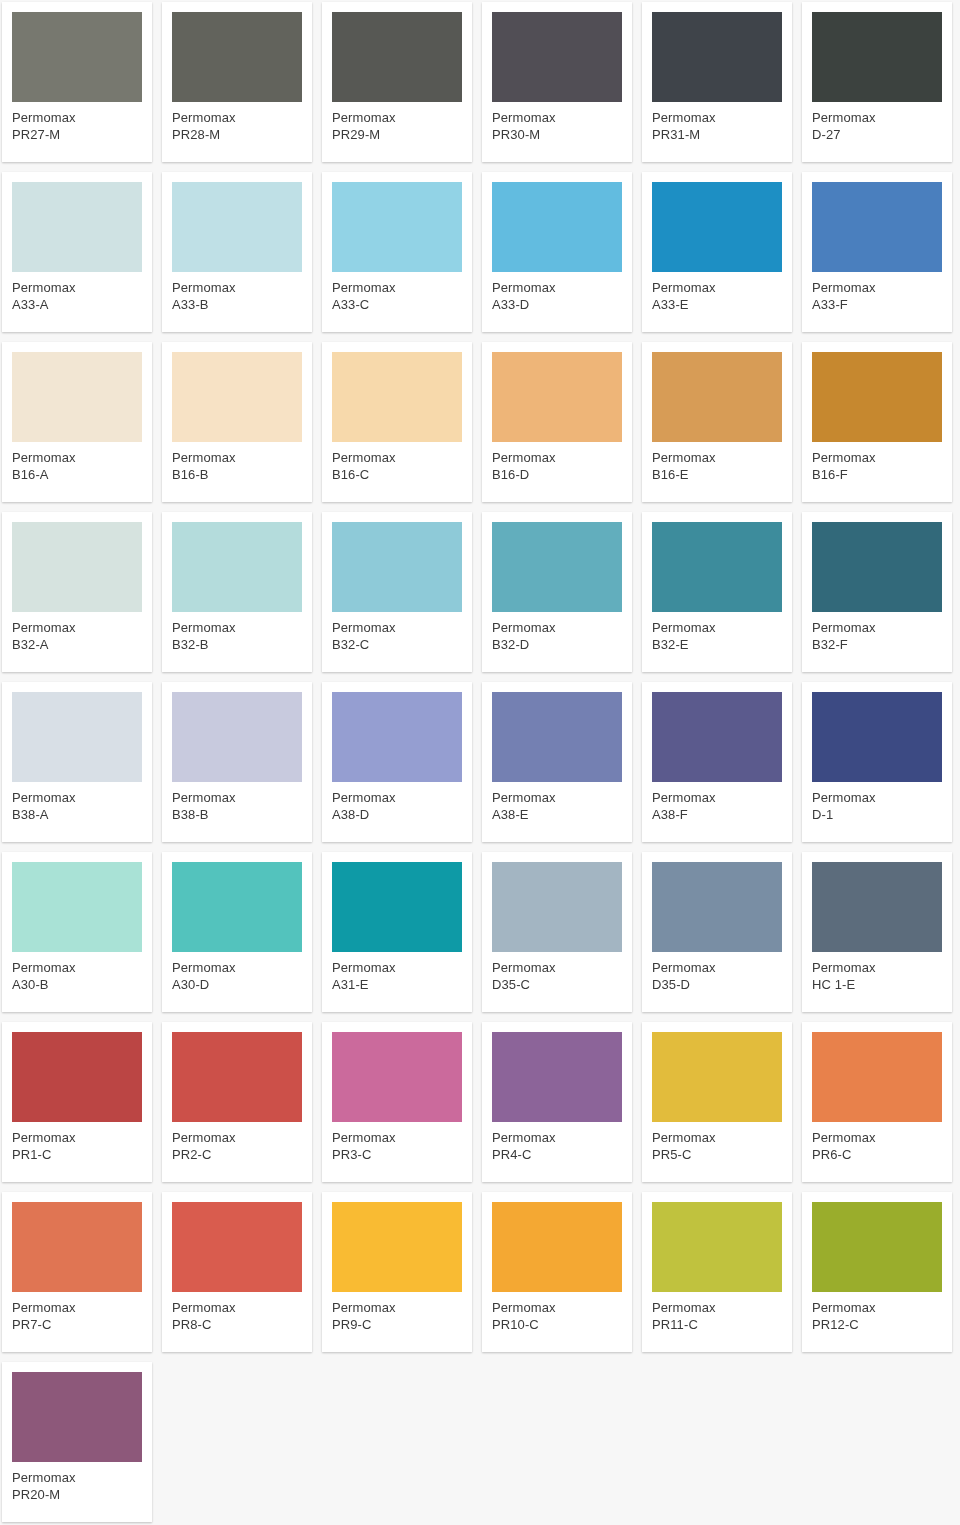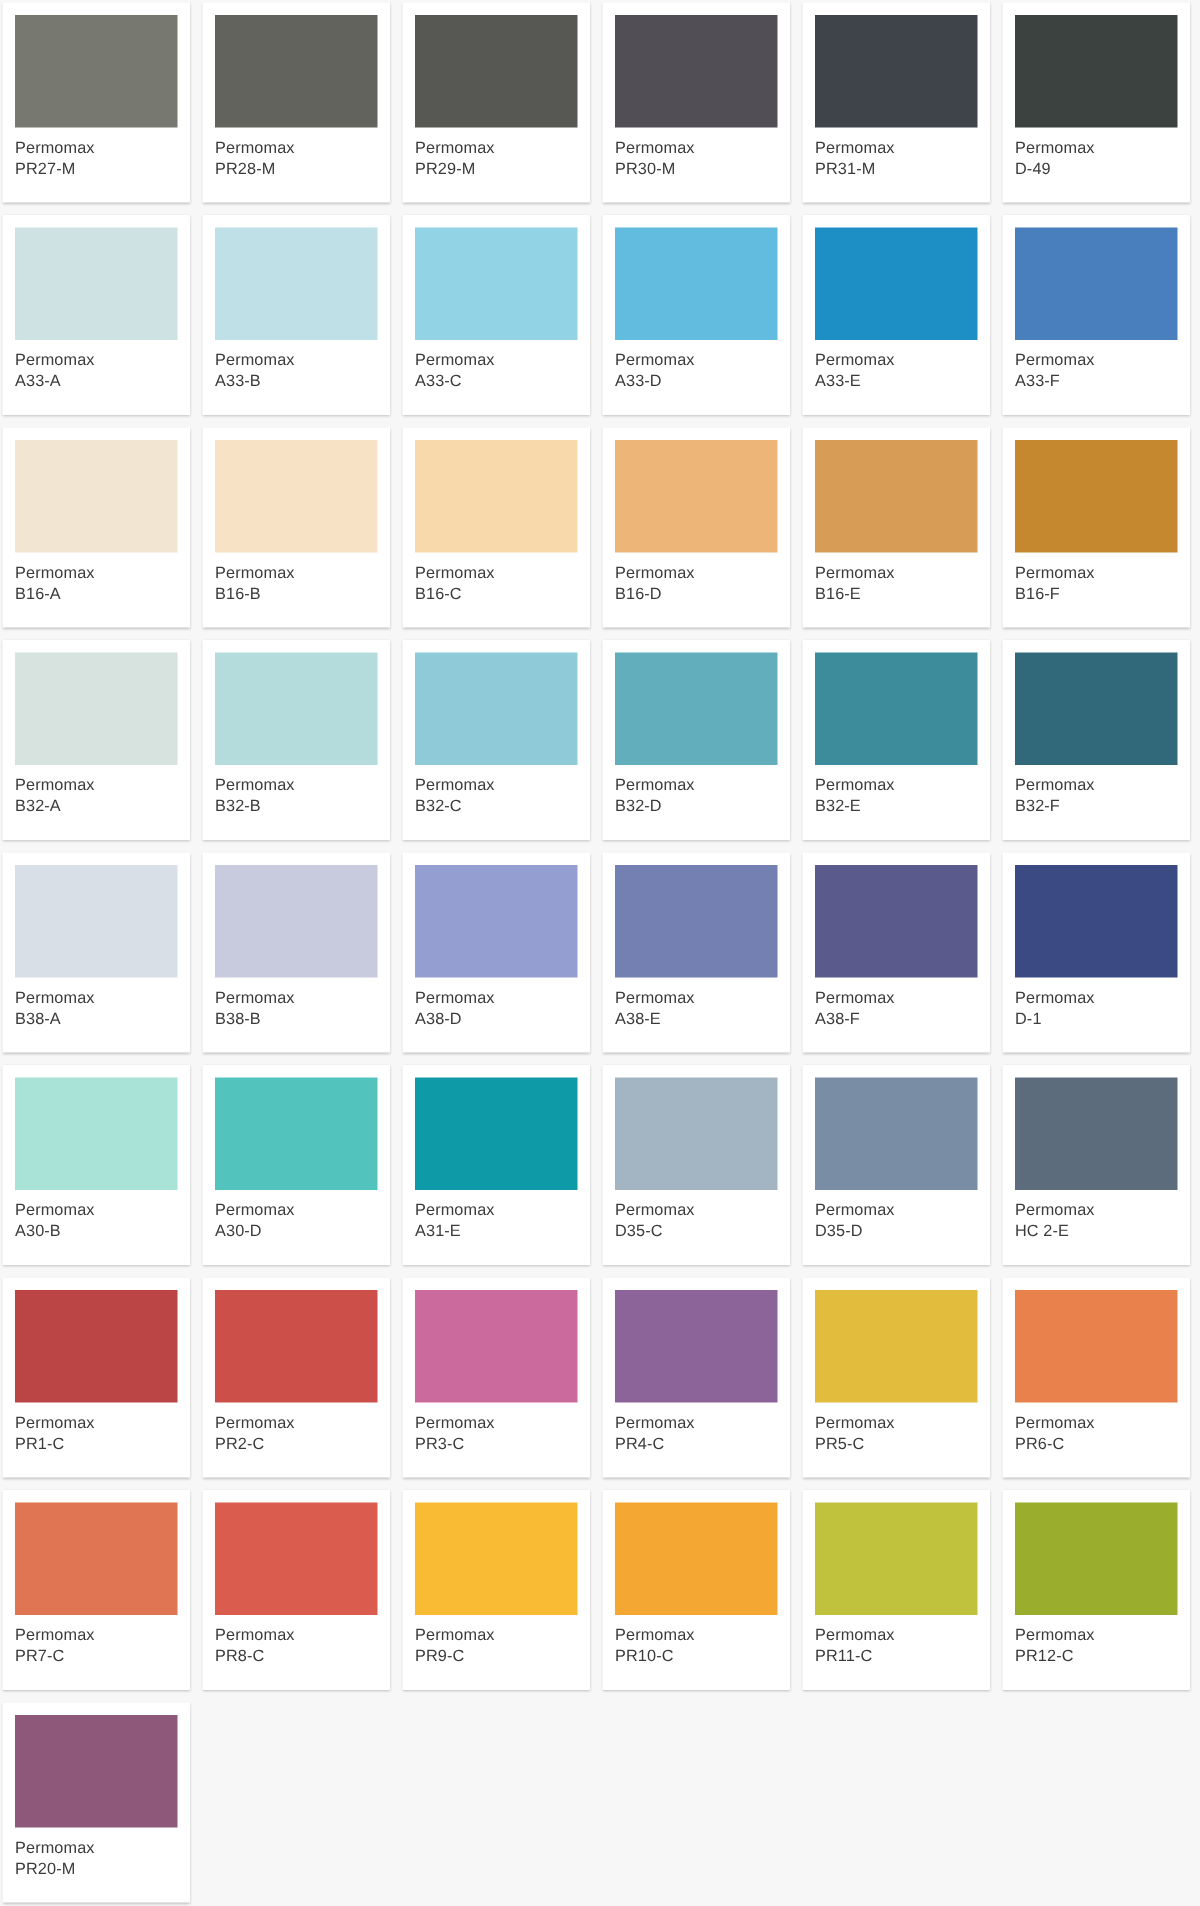--- a/index.html
+++ b/index.html
@@ -93,21 +93,21 @@
       <div class="swatch-color" style="background-color: rgb(63, 68, 74);"></div>
       <div class="swatch-meta">
         <span class="swatch-brand">Permomax</span>
         <span class="swatch-code">PR31-M</span>
       </div>
     </div>
     <div class="swatch-card">
       <div class="swatch-color" style="background-color: rgb(60, 66, 63);"></div>
       <div class="swatch-meta">
         <span class="swatch-brand">Permomax</span>
-        <span class="swatch-code">D-49</span>
+        <span class="swatch-code">D-27</span>
       </div>
     </div>
     <div class="swatch-card">
       <div class="swatch-color" style="background-color: rgb(207, 226, 227);"></div>
       <div class="swatch-meta">
         <span class="swatch-brand">Permomax</span>
         <span class="swatch-code">A33-A</span>
       </div>
     </div>
     <div class="swatch-card">
@@ -303,21 +303,21 @@
       <div class="swatch-color" style="background-color: rgb(121, 142, 164);"></div>
       <div class="swatch-meta">
         <span class="swatch-brand">Permomax</span>
         <span class="swatch-code">D35-D</span>
       </div>
     </div>
     <div class="swatch-card">
       <div class="swatch-color" style="background-color: rgb(92, 108, 124);"></div>
       <div class="swatch-meta">
         <span class="swatch-brand">Permomax</span>
-        <span class="swatch-code">HC 2-E</span>
+        <span class="swatch-code">HC 1-E</span>
       </div>
     </div>
     <div class="swatch-card">
       <div class="swatch-color" style="background-color: rgb(187, 69, 68);"></div>
       <div class="swatch-meta">
         <span class="swatch-brand">Permomax</span>
         <span class="swatch-code">PR1-C</span>
       </div>
     </div>
     <div class="swatch-card">

